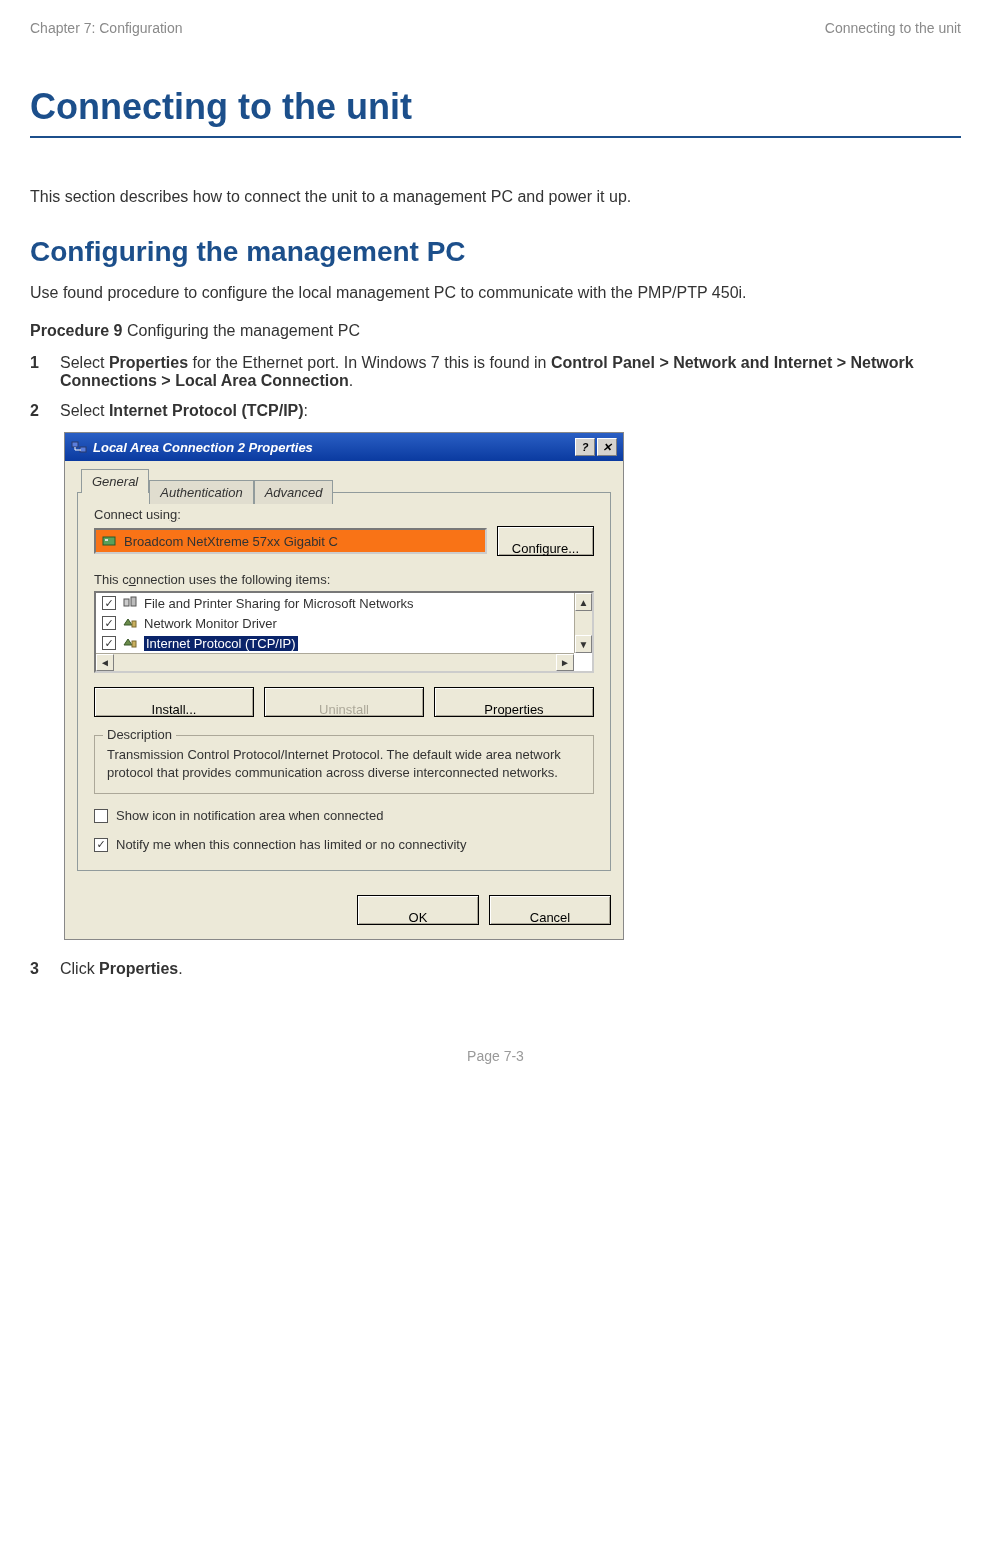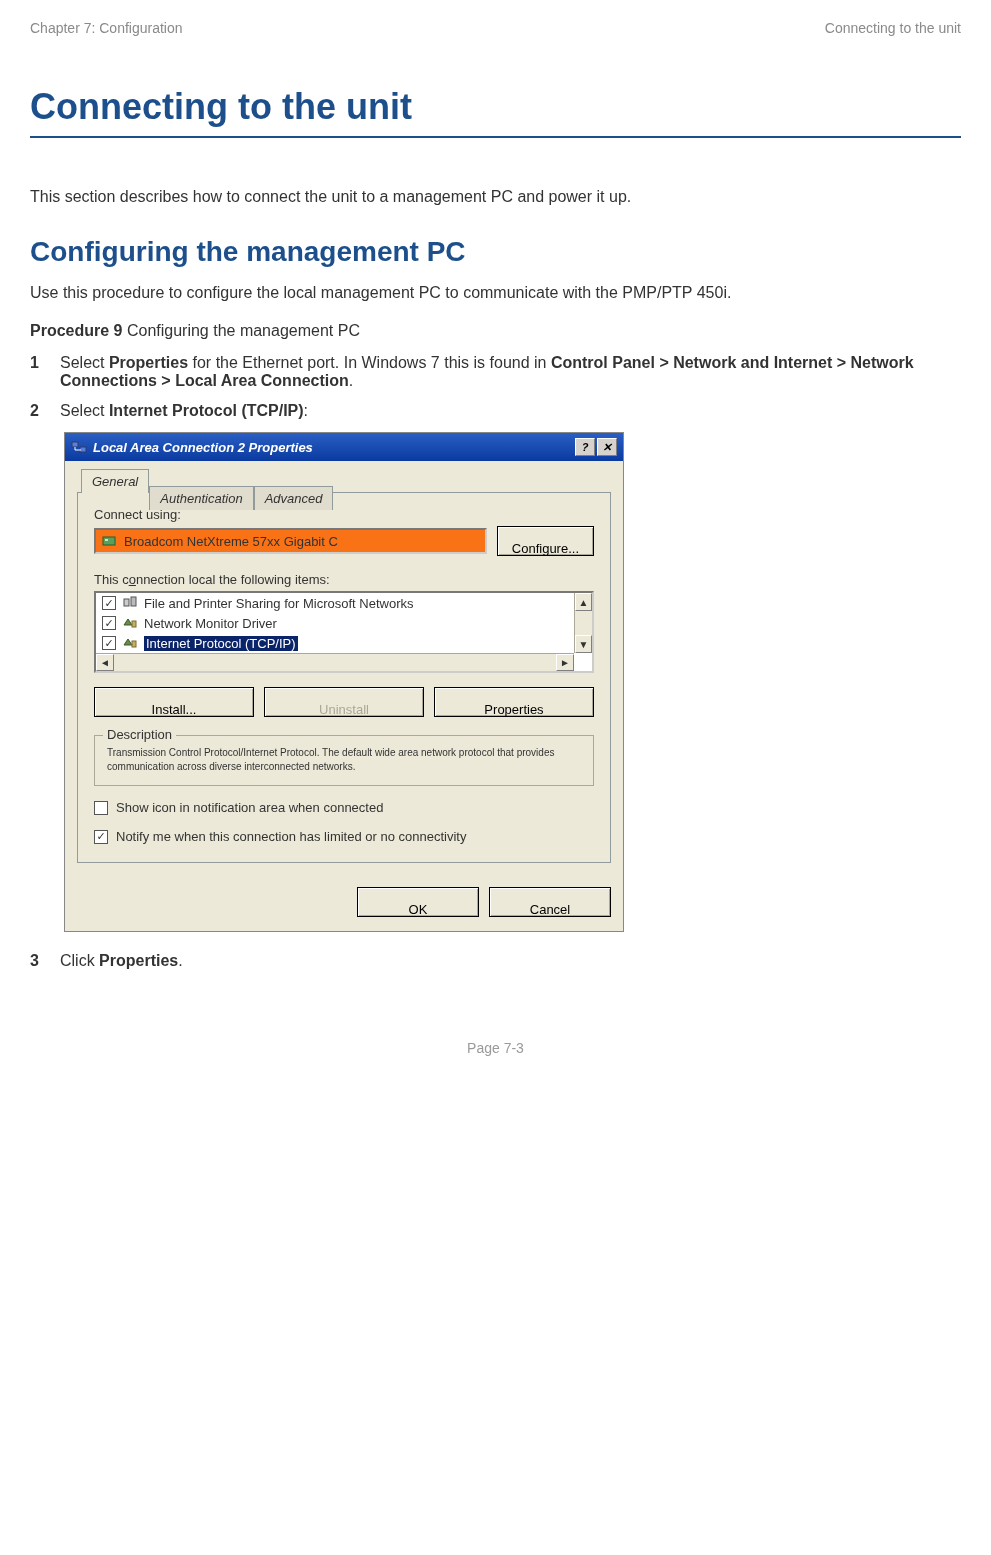--- a/index.html
+++ b/index.html
@@ -113,21 +113,21 @@
     .tab {
       padding: 4px 10px;
       background: #ece9d8;
       border: 1px solid #919b9c;
       border-bottom: none;
       position: relative;
       font-size: 13px;
     }
     .tab.inactive {
       background: #e0ddcf;
-      top: 17px;
+      top: 11px;
     }
     .tab.active {
       background: #ece9d8;
       z-index: 2;
     }
     .tab-panel {
       border: 1px solid #919b9c;
       padding: 14px 16px 18px 16px;
       background: #ece9d8;
     }
@@ -246,21 +246,21 @@
       padding: 10px 12px 12px 12px;
       position: relative;
     }
     .groupbox .legend {
       position: absolute;
       top: -9px; left: 8px;
       background: #ece9d8;
       padding: 0 4px;
       font-size: 13px;
     }
-    .desc-text { font-size: 10px; line-height: 1.35; }
+    .desc-text { font-size: 13px; line-height: 1.35; }
 
     .check-row {
       display: flex;
       align-items: center;
       gap: 8px;
       margin-top: 14px;
       font-size: 13px;
     }
     .check-row .cb {
       width: 14px; height: 14px;
@@ -294,21 +294,21 @@
   <span>Chapter 7:  Configuration</span>
   <span>Connecting to the unit</span>
 </div>
 
 <h1 class="main-title">Connecting to the unit</h1>
 
 <p class="intro">This section describes how to connect the unit to a management PC and power it up.</p>
 
 <h2 class="subhead">Configuring the management PC</h2>
 
-<p class="body-text">Use this procedure to configure the local management PC to communicate with the PMP/PTP 450i.</p>
+<p class="body-text">Use found procedure to configure the local management PC to communicate with the PMP/PTP 450i.</p>
 
 <p class="procedure-line">
   <span class="label-strong">Procedure 9</span><span>  Configuring the management PC</span>
 </p>
 
 <ol class="steps">
   <li>
     <span class="step-num">1</span>
     <span class="step-body">
       <span>Select </span><span class="b">Properties</span><span> for the Ethernet port. In Windows 7 this is found in </span><span class="b">Control Panel &gt; Network and Internet &gt; Network Connections &gt; Local Area Connection</span><span>.</span>
@@ -357,21 +357,21 @@
                 <rect x="1" y="3" width="12" height="8" fill="#5aa05a" stroke="#2a5a2a"></rect>
                 <rect x="3" y="5" width="3" height="2" fill="#ddd"></rect>
               </svg>
           </span>
           <span>Broadcom NetXtreme 57xx Gigabit C</span>
         </div>
         <button class="btn"><span>Configure...</span></button>
       </div>
 
       <div class="field-label">
-        <span>This c</span><span class="ul">o</span><span>nnection local the following items:</span>
+        <span>This c</span><span class="ul">o</span><span>nnection uses the following items:</span>
       </div>
 
       <div class="items-box">
         <div class="items-scroll">
           <div class="items-list">
             <div class="item-row">
               <span class="cb">✓</span>
               <span class="component-icon">
                 <svg viewBox="0 0 16 16">
                     <rect x="2" y="4" width="5" height="7" fill="#ccc" stroke="#555"></rect>

